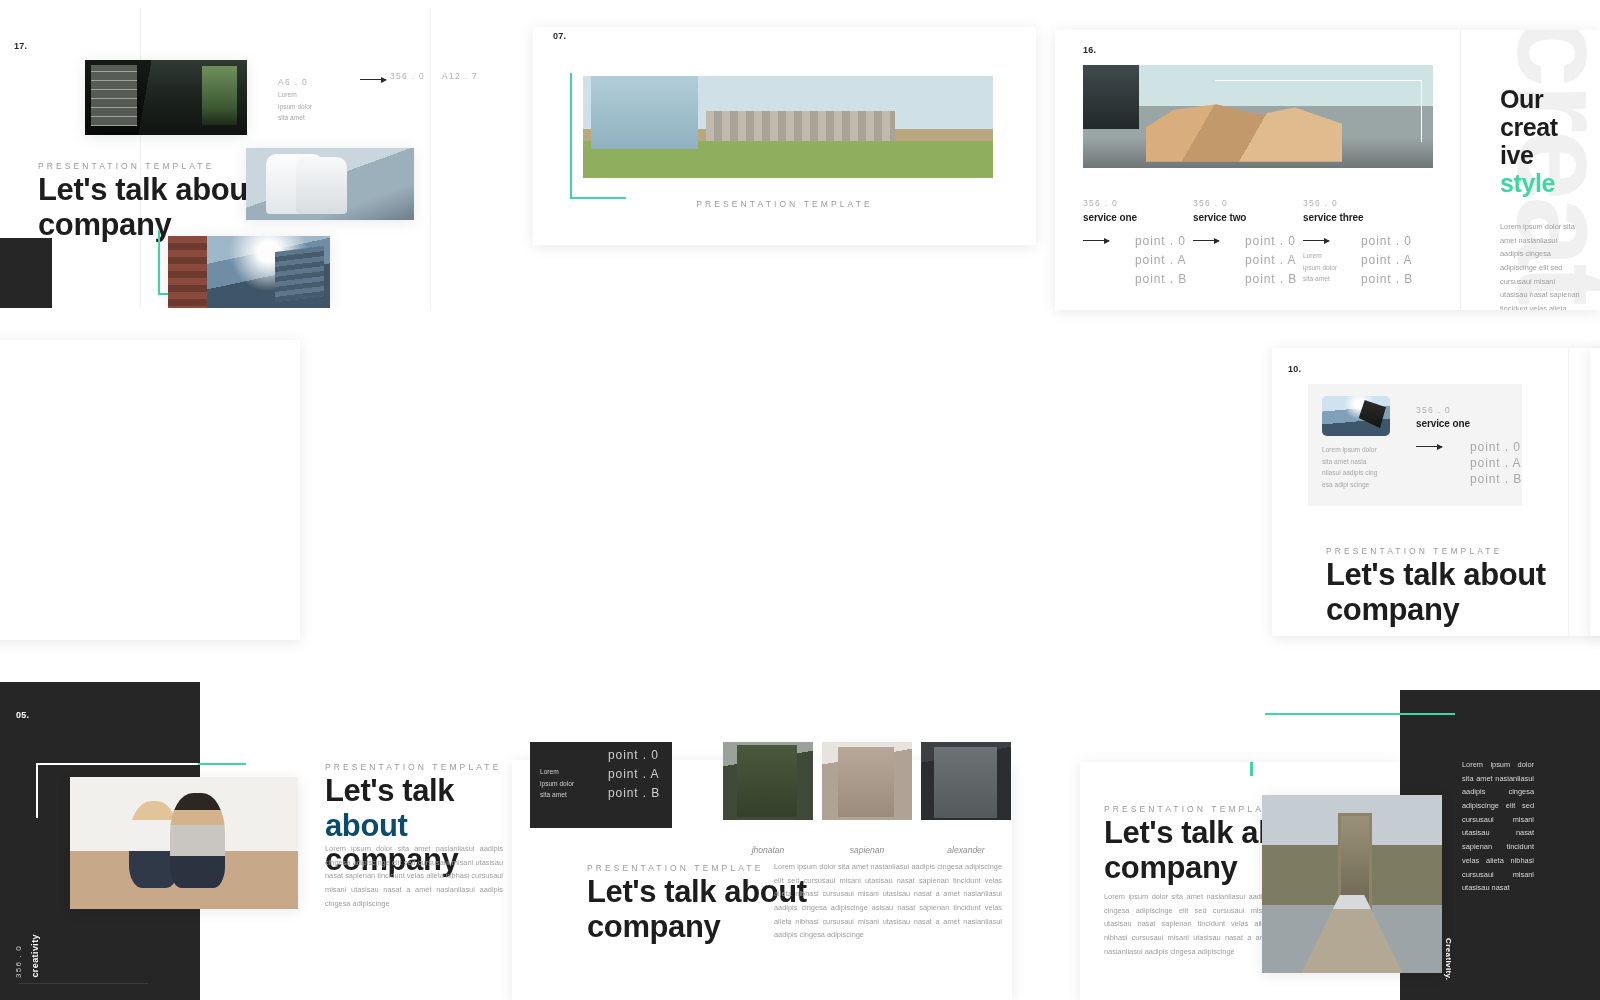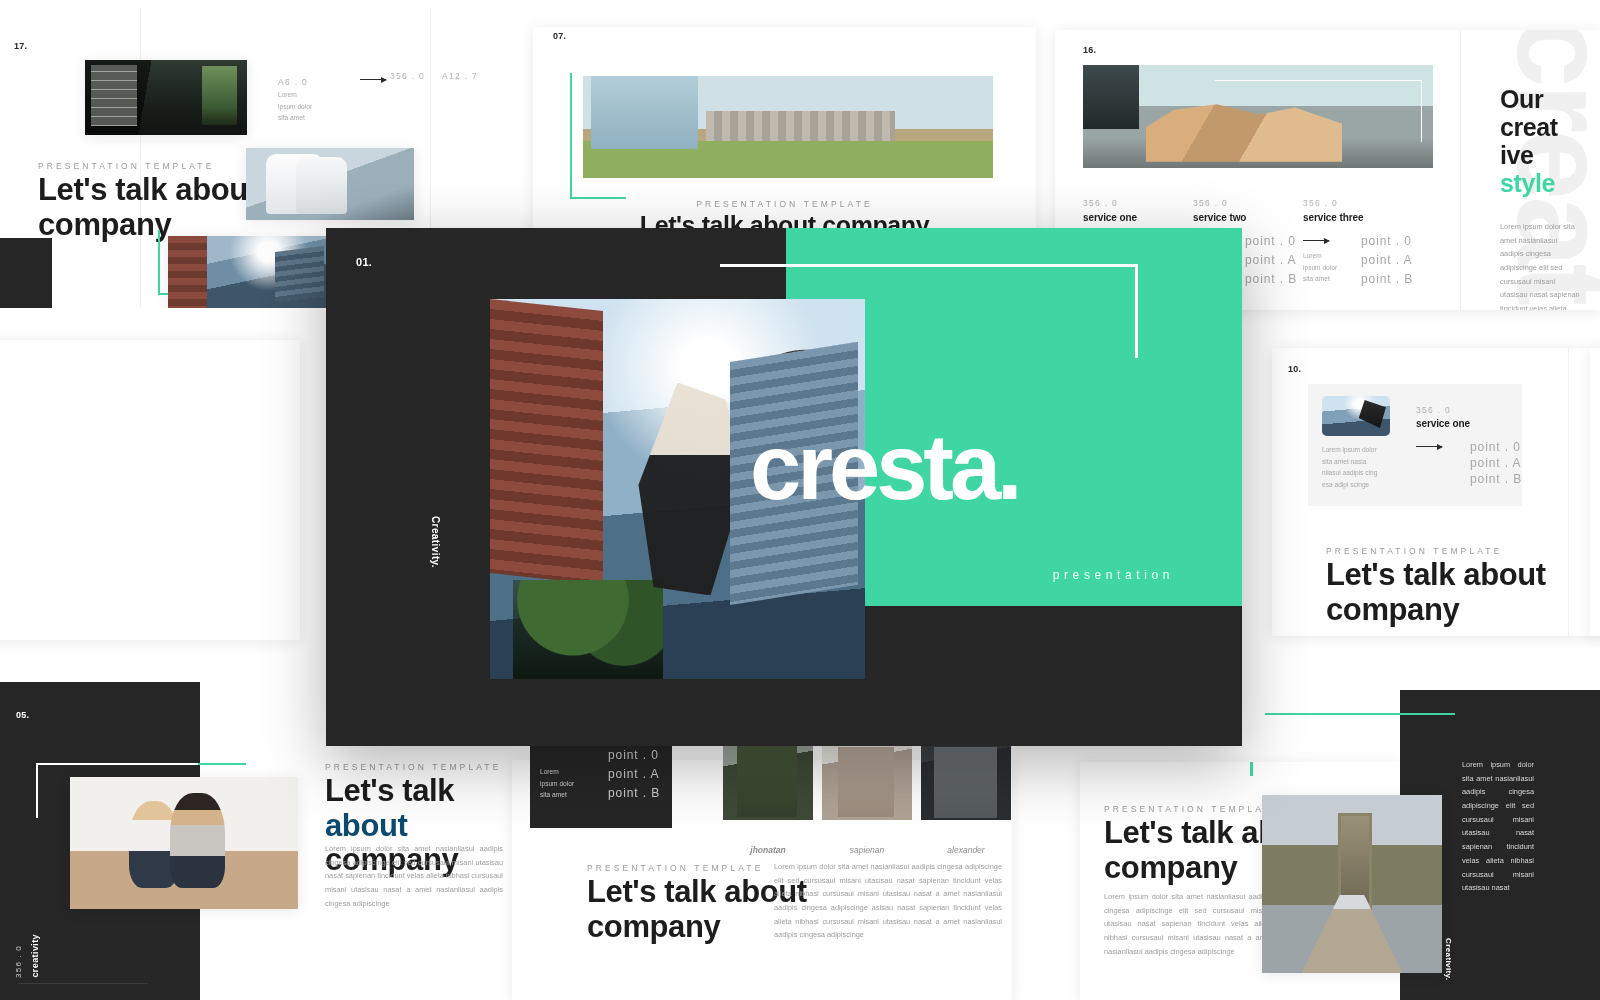--- a/index.html
+++ b/index.html
@@ -375,21 +375,20 @@
   <div style="position:absolute; left:-10px; top:238px; width:62px; height:70px; background:#262626;"></div>
 
   <div class="slide shadow-sm" style="left:533px; top:27px; width:503px; height:218px;">
     <div class="slide-num" style="left:20px; top:4px;">07.</div>
 
     <div class="gbracket" style="left:37px; top:46px; width:56px; height:126px;"></div>
 
     <div class="photo ph-house" style="left:50px; top:49px; width:410px; height:102px;"></div>
 
     <div class="eyebrow" style="position:absolute; left:0; right:0; top:172px; text-align:center;">PRESENTATION TEMPLATE</div>
-    <div class="headline lg" style="position:absolute; left:0; right:0; top:184px; text-align:center;">Let's talk about company</div>
   </div>
 
   <div class="slide shadow-sm" style="left:1055px; top:30px; width:545px; height:280px;">
     <div class="watermark" style="right:-26px; top:-14px;">creative.</div>
 
     <div class="colline" style="left:405px; top:0; height:280px;"></div>
 
     <div class="slide-num" style="left:28px; top:15px;">16.</div>
 
     <div class="photo ph-boxes" style="left:28px; top:35px; width:350px; height:103px;"></div>
@@ -513,21 +512,21 @@
       <span>Let's talk about</span><br>
       <span>company</span>
     </div>
     <div class="body-copy" style="position:absolute; left:262px; top:100px; width:228px;">Lorem ipsum dolor sita amet nasianliasui aadipis cingesa adipiscinge elit sed cursusaui misani utasisau nasat sapienan tincidunt velas alieta nibhasi cursusaui misani utasisau nasat a amet nasianliasui aadipis cingesa adipiscinge asisau nasat sapienan tincidunt velas alieta nibhasi cursusaui misani utasisau nasat a amet nasianliasui aadipis cingesa adipiscinge</div>
   </div>
 
   <div class="photo ph-man-green" style="left:723px; top:742px; width:90px; height:78px;"></div>
   <div class="photo ph-woman-tan" style="left:822px; top:742px; width:90px; height:78px;"></div>
   <div class="photo ph-man-gray" style="left:921px; top:742px; width:90px; height:78px;"></div>
 
-  <div class="name-it" style="position:absolute; left:723px; top:845px; width:90px;font-weight:bold;">jhonatan</div>
+  <div class="name-it" style="position:absolute; left:723px; top:845px; width:90px;">jhonatan</div>
   <div class="name-it" style="position:absolute; left:822px; top:845px; width:90px;">sapienan</div>
   <div class="name-it" style="position:absolute; left:921px; top:845px; width:90px;">alexander</div>
 
   <div class="slide dark" style="left:530px; top:742px; width:142px; height:86px;">
     <div class="point light" style="position:absolute; left:78px; top:6px;">point . 0</div>
     <div class="point light" style="position:absolute; left:78px; top:25px;">point . A</div>
     <div class="point light" style="position:absolute; left:78px; top:44px;">point . B</div>
     <div style="position:absolute; left:10px; top:24px;">
       <div class="mini-copy light">Lorem</div>
       <div class="mini-copy light">ipsum dolor</div>
@@ -547,35 +546,14 @@
   <div class="slide dark" style="left:1400px; top:690px; width:200px; height:310px;">
     <div class="body-copy light" style="position:absolute; left:62px; top:68px; width:72px;">Lorem ipsum dolor sita amet nasianliasui aadipis cingesa adipiscinge elit sed cursusaui misani utasisau nasat sapienan tincidunt velas alieta nibhasi cursusaui misani utasisau nasat</div>
     <div class="vtext light" style="left:44px; bottom:20px; font-size:8px;">Creativity.</div>
   </div>
 
   <div class="greenline" style="left:1265px; top:713px; width:190px; height:2px;"></div>
   <div class="greenline" style="left:1250px; top:762px; width:3px; height:14px;"></div>
 
   <div class="photo ph-bridge shadow-sm" style="left:1262px; top:795px; width:180px; height:178px;"></div>
 
-  <div class="slide dark shadow-lg" style="left:326px; top:228px; width:916px; height:518px; z-index:50;">
-
-    <div class="slide-num" style="left:30px; top:28px; font-size:11px;">01.</div>
-
-    <div style="position:absolute; right:0; top:0; width:456px; height:378px; background:#3FD6A3;"></div>
-
-    <div class="whiteline" style="left:394px; top:36px; width:418px; height:3px;"></div>
-    <div class="whiteline" style="left:809px; top:36px; width:3px; height:94px;"></div>
-
-    <div class="photo ph-hero" style="left:164px; top:71px; width:375px; height:380px;">
-      <div class="hero-tree"></div>
-      <div class="hero-figure"></div>
-      <div class="hero-shoe"></div>
-    </div>
-
-    <div class="vtext light" style="left:104px; top:288px; font-size:10px;">Creativity.</div>
-
-    <div class="hero-title" style="position:absolute; left:424px; top:198px;">cresta.</div>
-
-    <div class="hero-sub" style="position:absolute; right:68px; top:340px;">presentation</div>
-  </div>
 
 </div>
 
 </body></html>

